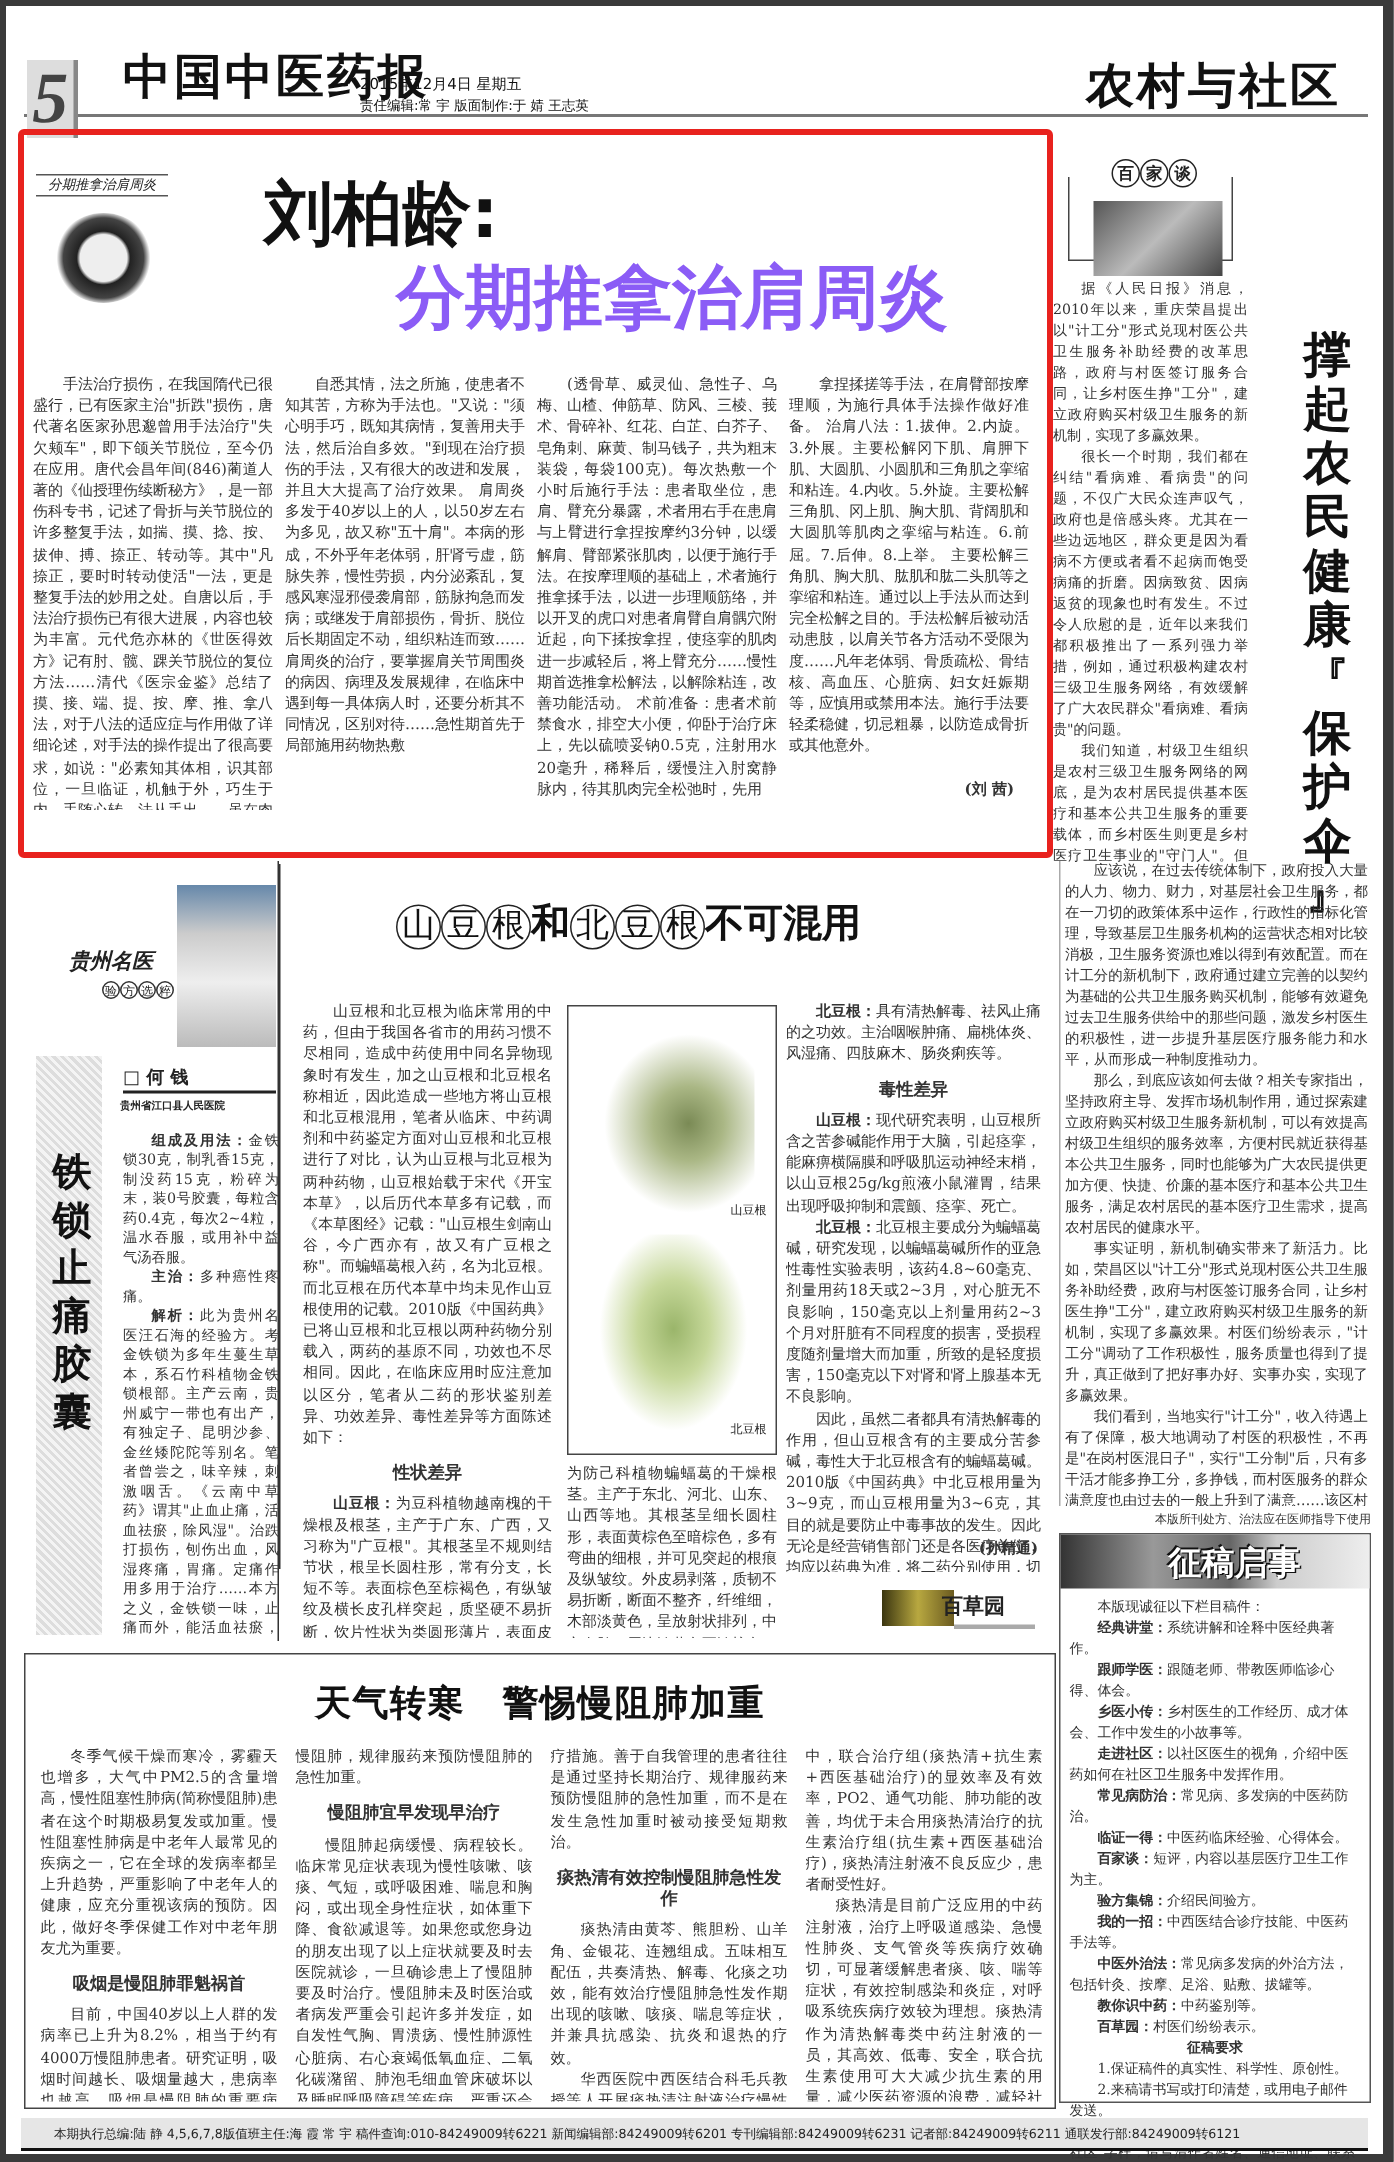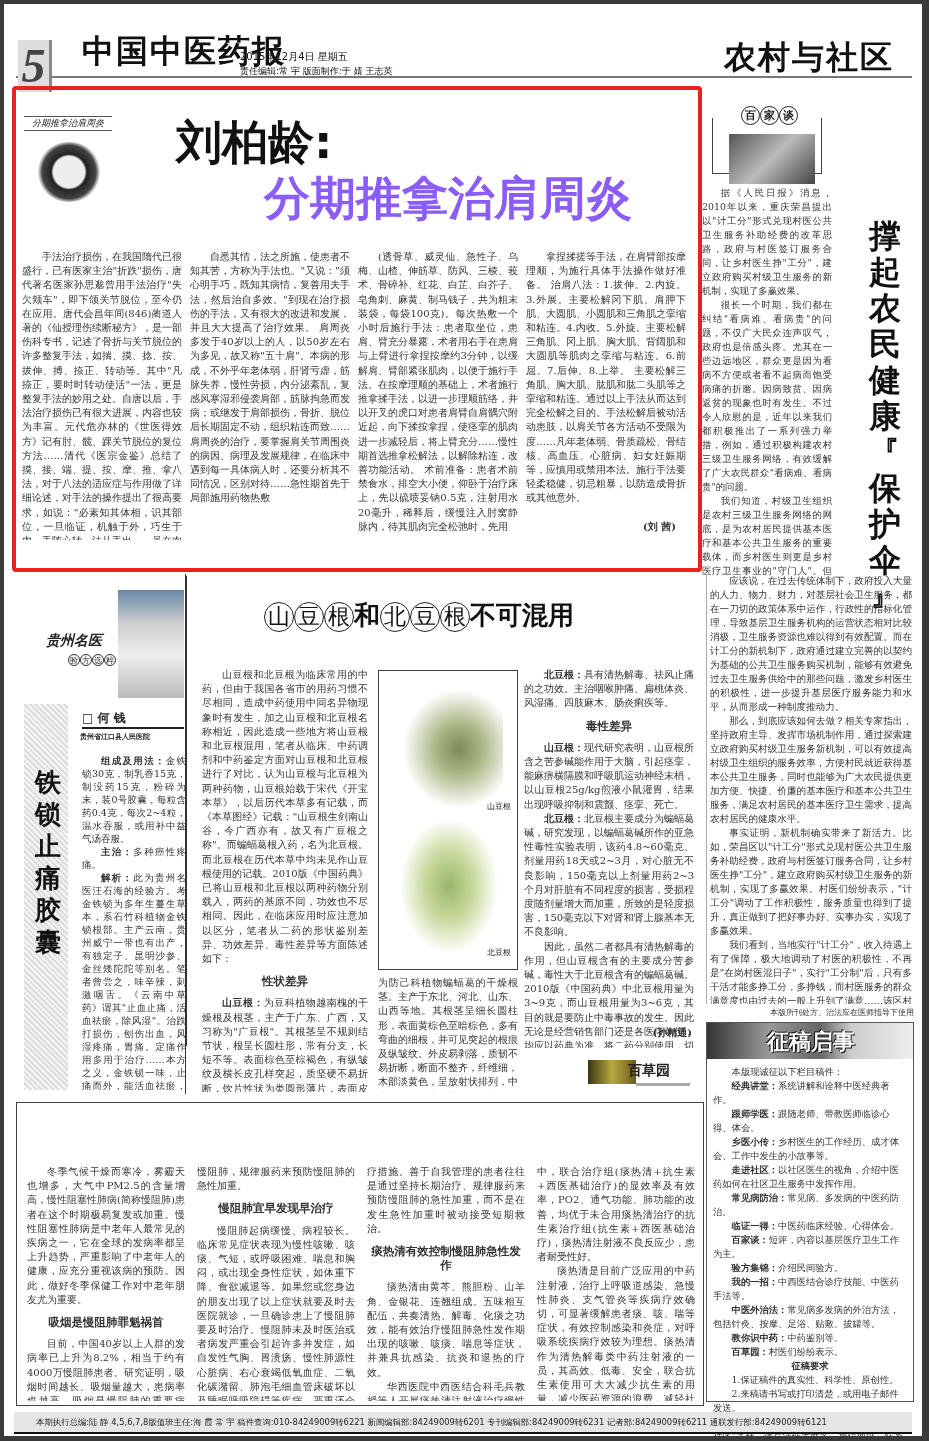--- a/index.html
+++ b/index.html
@@ -26,21 +26,21 @@
 .bj-label .t{position:absolute;left:26px;top:-12px;background:#fff;padding:0 2px;font-size:13px;font-weight:bold}
 .bj-label .t span{display:inline-block;width:19px;height:19px;border:1.5px solid #222;border-radius:50%;text-align:center;line-height:17px;font-size:11px}
 .bj-photo{position:absolute;left:16px;top:16px;width:86px;height:50px;background:linear-gradient(135deg,#555,#bbb 50%,#444)}
 .bj-vtitle{position:absolute;left:858px;top:214px;width:46px;font:bold 32px "DejaVu Sans",sans-serif;line-height:36px;color:#111;text-align:center}
 .bj-vtitle .q{font-size:28px}
 .rk-main{position:absolute;left:706px;top:570px;width:202px;font-family:"DejaVu Serif",serif;font-size:9.6px;line-height:14px;color:#333;text-align:justify}
 .rk-main p{text-indent:2em}
 .notice-line{position:absolute;left:706px;top:1003px;width:204px;text-align:right;font-size:8px;font-family:"DejaVu Sans",sans-serif;color:#333}
 .zg{position:absolute;left:702px;top:1018px;width:208px;height:380px;border:1.5px solid #555}
 .zg-head{height:36px;background:linear-gradient(90deg,#333 0%,#999 30%,#666 55%,#ccc 70%,#eee 100%);position:relative}
-.zg-head span{position:absolute;left:60px;top:4px;font:bold 22px "DejaVu Sans",sans-serif;color:#fff;text-shadow:1px 1px 0 #111,-1px -1px 0 #111}
+.zg-head span{position:absolute;left:72px;top:4px;font:bold 22px "DejaVu Sans",sans-serif;color:#fff;text-shadow:1px 1px 0 #111,-1px -1px 0 #111}
 .zg-body{padding:6px 6px;font-size:9.3px;line-height:14px;color:#333}
 .zg-body p{text-indent:2em}
 .zg-body b{font-family:"DejaVu Sans",sans-serif}
 .zg-body .c{text-align:center;font-weight:bold;text-indent:0;font-family:Liberation Serif, serif}
 .gz-art{position:absolute;left:12px;top:570px;width:170px;height:520px;border-right:1px solid #333}
 .gz-header{position:absolute;left:30px;top:10px;width:140px;height:120px}
 .gz-name{position:absolute;left:0;top:48px;font:italic bold 14px "DejaVu Serif",serif}
 .gz-sub{position:absolute;left:22px;top:70px;font-size:8px}
 .gz-sub span{display:inline-block;width:12px;height:12px;border:1px solid #333;border-radius:50%;text-align:center;line-height:11px}
 .gz-fig{position:absolute;left:72px;top:6px;width:66px;height:108px;background:linear-gradient(180deg,#68a 0,#ccc 30%,#eee 60%,#bbb)}
@@ -212,20 +212,21 @@
     <p><span>因此，虽然二者都具有清热解毒的作用，但山豆根含有的主要成分苦参碱，毒性大于北豆根含有的蝙蝠葛碱。2010版《中国药典》中北豆根用量为3~9克，而山豆根用量为3~6克，其目的就是要防止中毒事故的发生。因此无论是经营销售部门还是各医疗单位，均应以药典为准，将二药分别使用，切不可相互混用。</span></p>
   </div>
   <div class="cols" style="left:520px;top:1022px;width:168px;height:16px;text-align:right;font-weight:bold">(孙精通)</div>
   <div class="bcy">
     <div class="img"></div>
     <div class="t">百草园</div>
     <div class="ln"></div>
   </div>
 
   <div class="cold">
+    <div class="cold-title">天气转寒　警惕慢阻肺加重</div>
     <div class="cols" style="left:10px;top:62px;width:158px;height:236px">
       <p>冬季气候干燥而寒冷，雾霾天也增多，大气中PM2.5的含量增高，慢性阻塞性肺病(简称慢阻肺)患者在这个时期极易复发或加重。慢性阻塞性肺病是中老年人最常见的疾病之一，它在全球的发病率都呈上升趋势，严重影响了中老年人的健康，应充分重视该病的预防。因此，做好冬季保健工作对中老年朋友尤为重要。</p>
       <div class="sub-h">吸烟是慢阻肺罪魁祸首</div>
       <p>目前，中国40岁以上人群的发病率已上升为8.2%，相当于约有4000万慢阻肺患者。研究证明，吸烟时间越长、吸烟量越大，患病率也越高，吸烟是慢阻肺的重要病因。烟雾含焦油、一氧化碳、一氧化氮和丙烯醛等有害物质。吸烟10年以上每天烟量一包以上的人，八成都有</p>
     </div>
     <div class="cols" style="left:180px;top:62px;width:158px;height:236px">
       <p style="text-indent:0">慢阻肺，规律服药来预防慢阻肺的急性加重。</p>
       <div class="sub-h">慢阻肺宜早发现早治疗</div>
       <p>慢阻肺起病缓慢、病程较长。临床常见症状表现为慢性咳嗽、咳痰、气短，或呼吸困难、喘息和胸闷，或出现全身性症状，如体重下降、食欲减退等。如果您或您身边的朋友出现了以上症状就要及时去医院就诊，一旦确诊患上了慢阻肺要及时治疗。慢阻肺未及时医治或者病发严重会引起许多并发症，如自发性气胸、胃溃疡、慢性肺源性心脏病、右心衰竭低氧血症、二氧化碳潴留、肺泡毛细血管床破坏以及睡眠呼吸障碍等疾病，严重还会引起死亡。</p>
 

